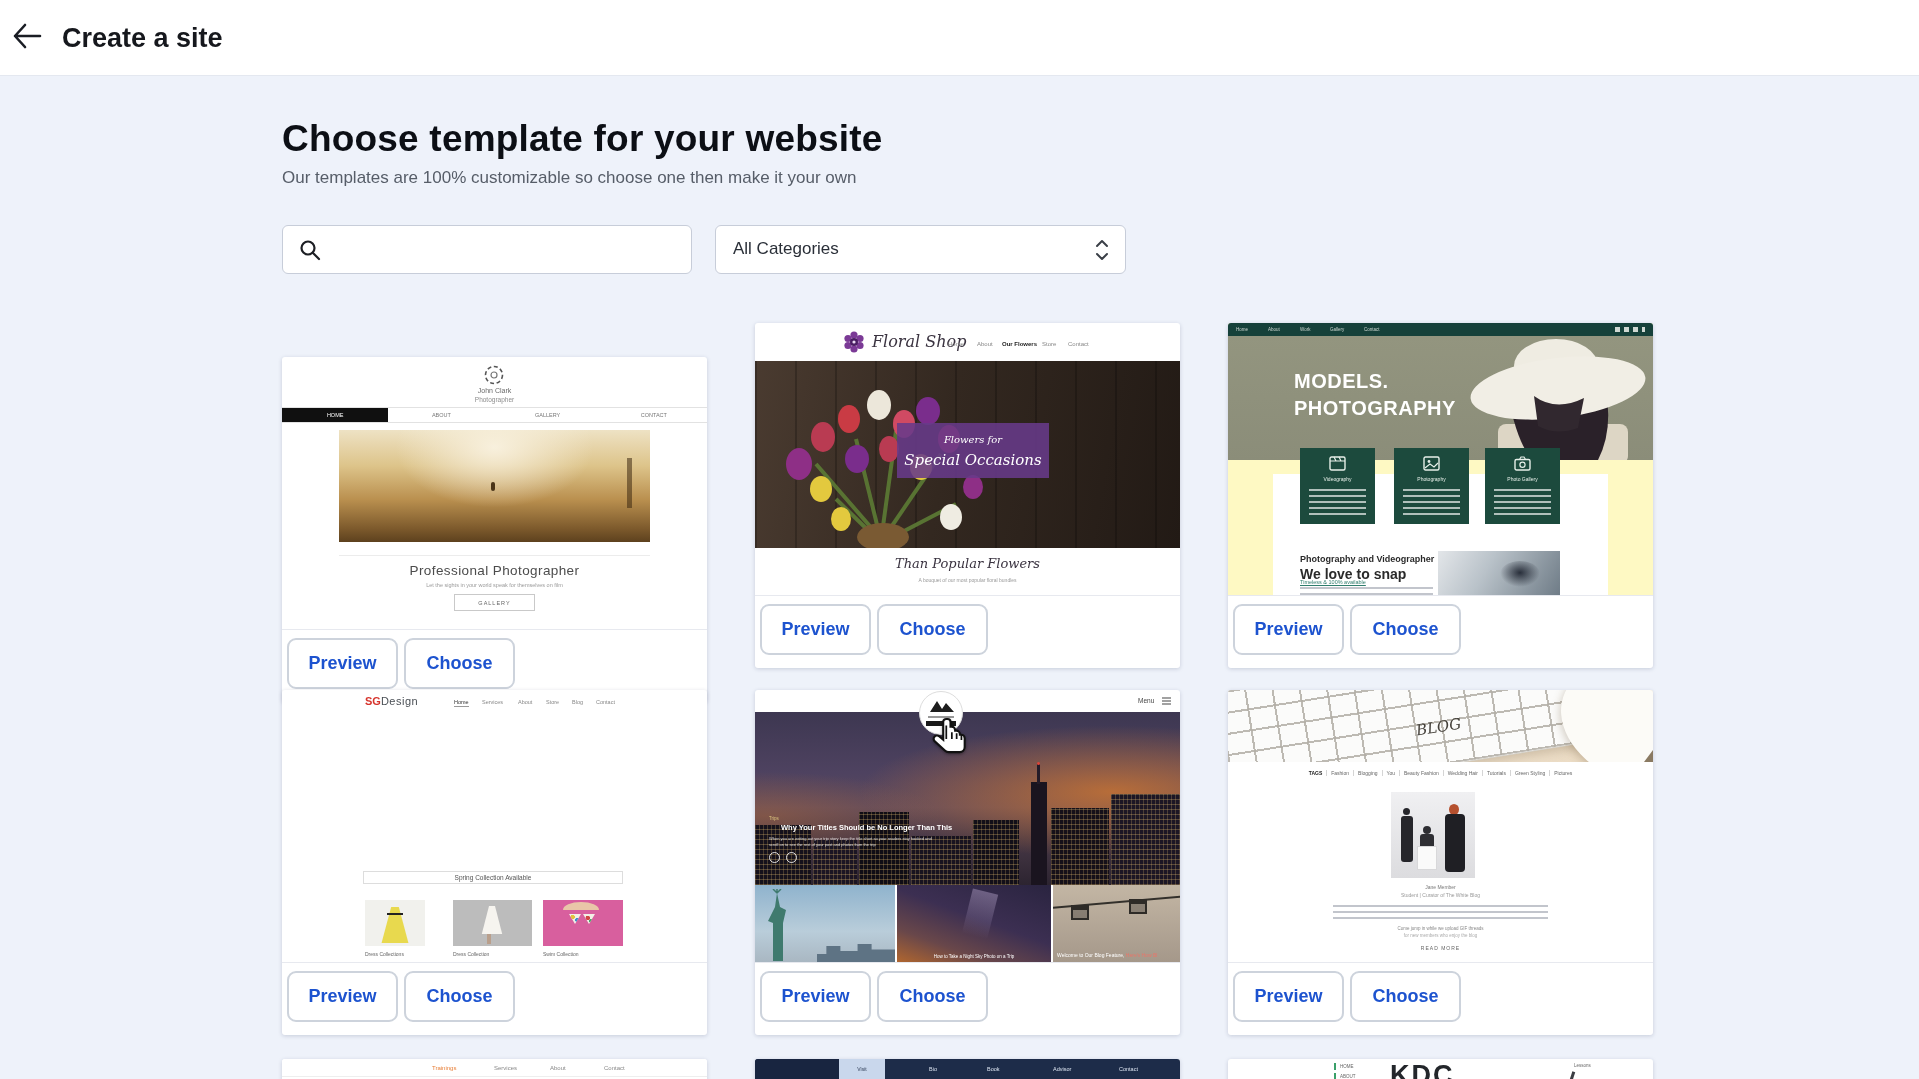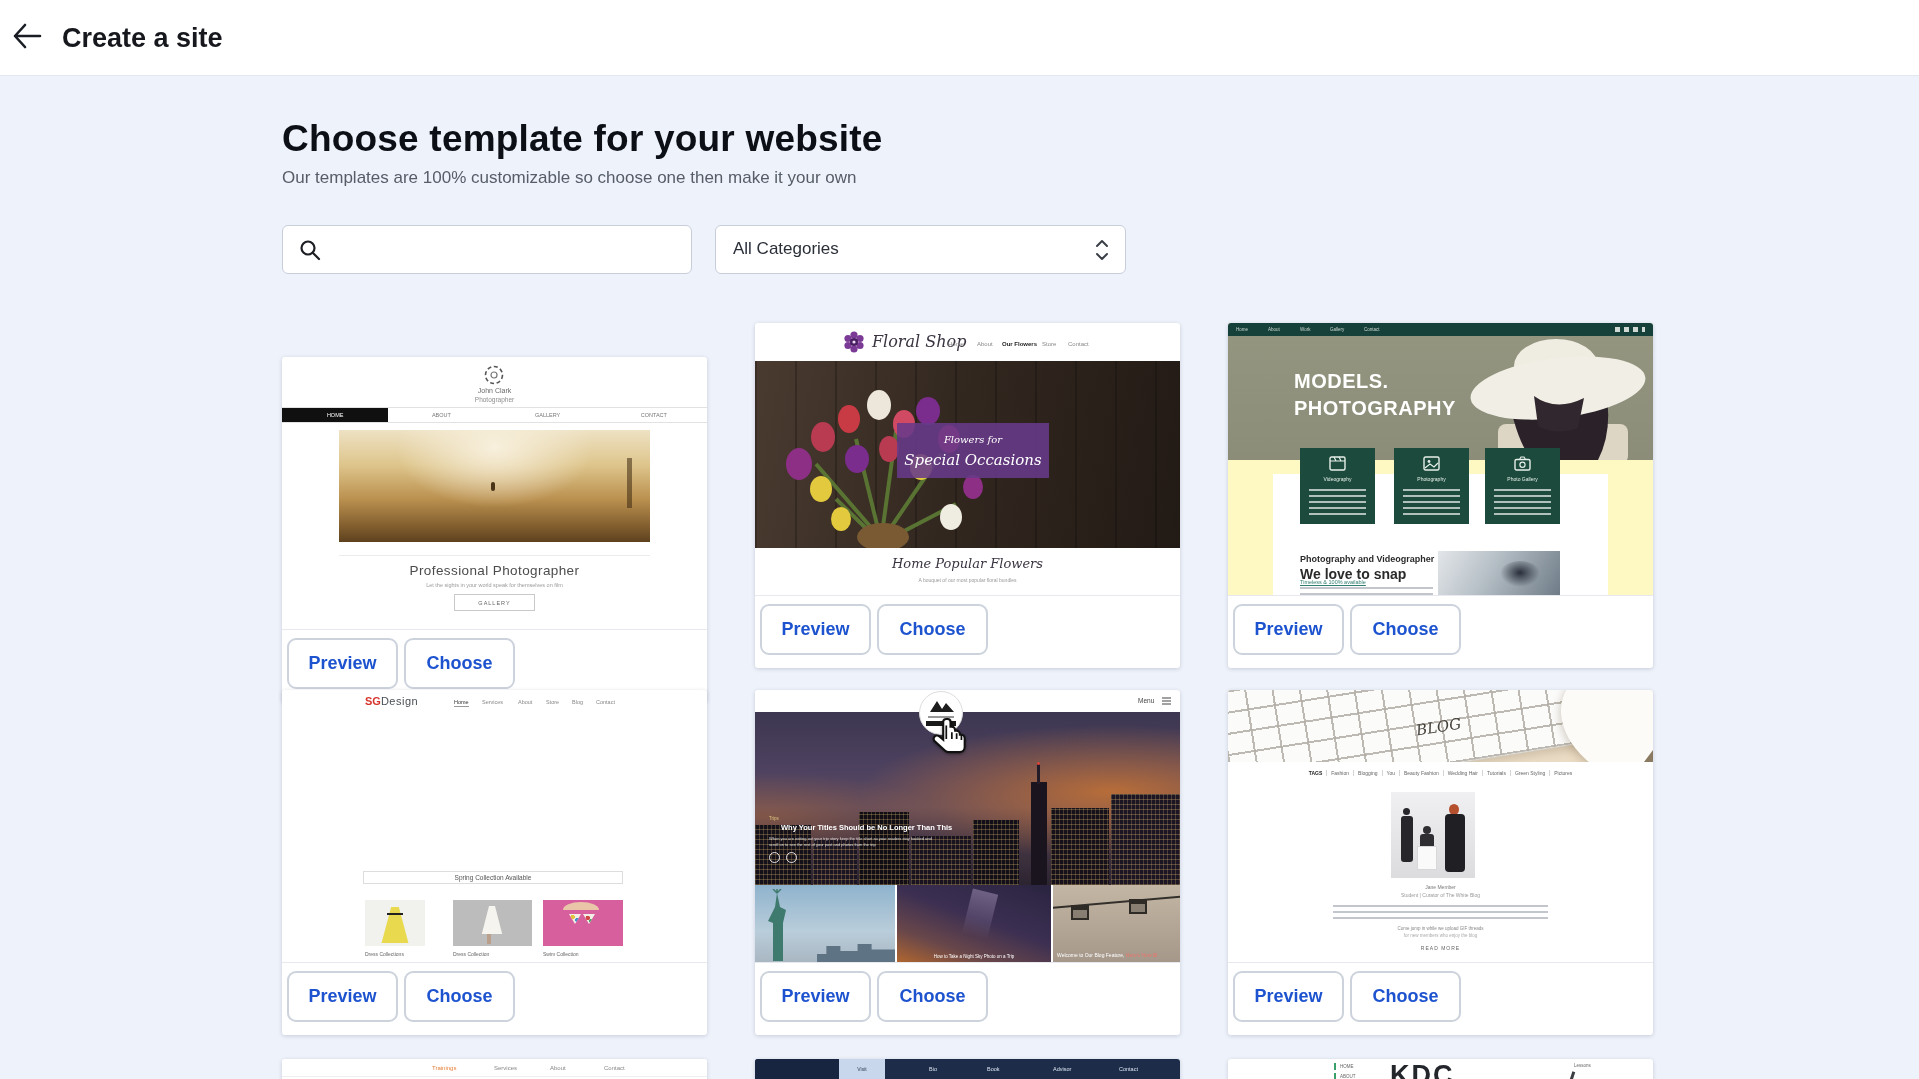--- a/index.html
+++ b/index.html
@@ -142,21 +142,21 @@
           <ellipse cx="80" cy="150" rx="10" ry="12" fill="#e3c93e"></ellipse>
         <ellipse cx="190" cy="148" rx="11" ry="13" fill="#efece2"></ellipse>
           <ellipse cx="212" cy="118" rx="10" ry="12" fill="#8e2f86"></ellipse>
         <ellipse cx="122" cy="168" rx="26" ry="14" fill="#7a5a33"></ellipse>
       </svg>
       <div class="abs" style="left:142px;top:62px;width:152px;height:55px;background:rgba(104,58,138,.88);">
         <div class="abs ctr script" style="top:11px;font-size:10px;color:#fff;">Flowers for</div>
         <div class="abs ctr script" style="top:28px;font-size:15px;color:#fff;">Special Occasions</div>
       </div>
     </div>
-    <div class="abs ctr script" style="top:233px;font-size:13px;color:#3a3340;">Home Popular Flowers</div>
+    <div class="abs ctr script" style="top:233px;font-size:13px;color:#3a3340;">Than Popular Flowers</div>
     <div class="abs ctr" style="top:254px;font-size:5px;color:#999;">A bouquet of our most popular floral bundles</div>
   </div>
   <div class="cfoot">
     <div class="tbtn" style="left:5px;">Preview</div>
     <div class="tbtn" style="left:122px;">Choose</div>
   </div>
 </div>
 
 <div class="card" style="left:1228px;top:323px;">
   <div class="thumb" style="background:#fef9c3;">

